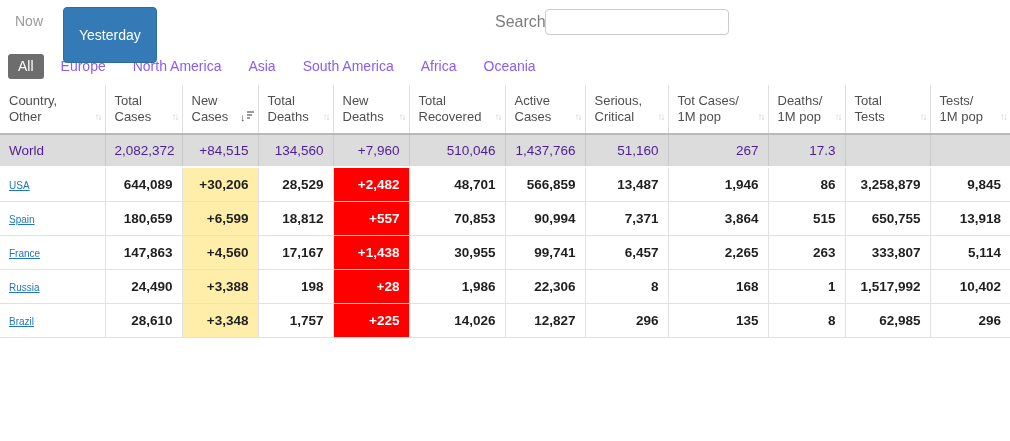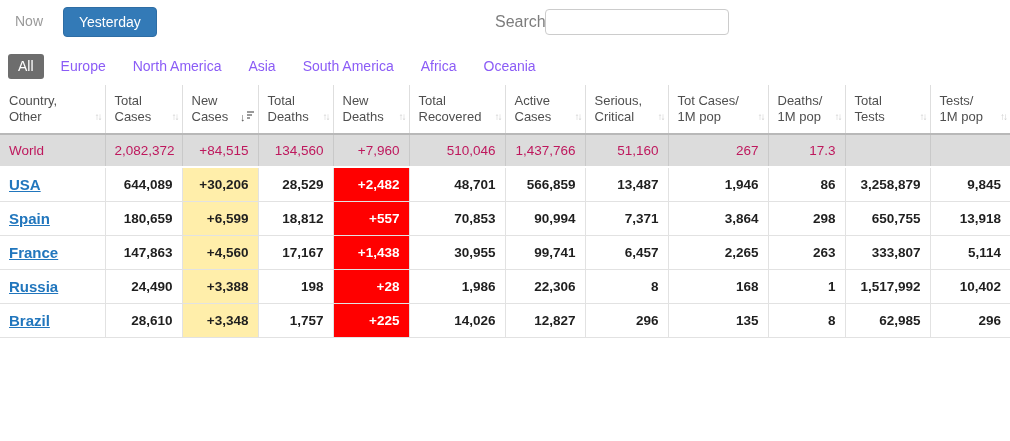--- a/index.html
+++ b/index.html
@@ -12,21 +12,21 @@
   
   .topbar { position:relative; height:52px; }
   .now-toggle {
     position:absolute; left:15px; top:13px;
     font-size:14px; color:#9a9a9a; cursor:pointer;
   }
   .yesterday-btn {
     position:absolute; left:63px; top:7px;
     background:var(--btn-blue); color:#fff;
     border:1px solid var(--btn-blue-border); border-radius:4px;
-    font-size:14px; font-family:inherit; padding:6px 15px; cursor:pointer;
+    font-size:14px; font-family:inherit; padding:19px 15px; cursor:pointer;
   }
   .search-wrap { position:absolute; left:495px; top:0; height:52px; }
   .search-label { position:absolute; left:0; top:13px; font-size:16px; color:#7d7d7d; }
   .search-input {
     position:absolute; left:50px; top:9px;
     width:184px; height:26px;
     border:1px solid #ccc; border-radius:4px;
     font-size:13px; padding:0 8px; outline:none;
   }
   
@@ -53,26 +53,26 @@
   .sorticon.active .bars { display:inline-block; margin:2px 0 0 1px; }
   .sorticon.active .bars b { display:block; height:2px; background:#9a9a9a; margin-bottom:1px; }
   td {
     font-size:13.5px; font-weight:bold; color:#1f1f1f;
     text-align:right; padding:0 9px; height:34px;
     border-left:1px solid #e2e2e2; border-bottom:1px solid #e2e2e2;
     white-space:nowrap; overflow:hidden;
   }
   td:first-child { text-align:left; border-left:none; }
   tr.world-row td {
-    background:var(--world-bg); font-weight:normal; color:#be185d;
+    background:var(--world-bg); font-weight:normal; color:#4c1d95;
     height:33px; border-left-color:#c9c9c9; border-bottom:2px solid #fff; border-top:1px solid #fff;
   }
   td.hl-yellow { background:var(--new-cases-bg); }
   td.hl-red { background:var(--new-deaths-bg); color:#fff; }
-  a.country-link { color:var(--link-blue); font-weight:bold; text-decoration:underline; font-size:15px; }
+  a.country-link { color:var(--link-blue); font-weight:normal; text-decoration:underline; font-size:10px; }
 </style>
 </head>
 <body>
 
 <div class="topbar">
   <span class="now-toggle">Now</span>
   <button class="yesterday-btn">Yesterday</button>
   <div class="search-wrap">
     <span class="search-label">Search:</span>
     <input class="search-input" type="text" value="" style="">
@@ -199,21 +199,21 @@
       <tr>
         <td><a href="#" class="country-link">Spain</a></td>
         <td>180,659</td>
         <td class="hl-yellow">+6,599</td>
         <td>18,812</td>
         <td class="hl-red">+557</td>
         <td>70,853</td>
         <td>90,994</td>
         <td>7,371</td>
         <td>3,864</td>
-        <td>298</td>
+        <td>515</td>
         <td>650,755</td>
         <td>13,918</td>
       </tr>
       <tr>
         <td><a href="#" class="country-link">France</a></td>
         <td>147,863</td>
         <td class="hl-yellow">+4,560</td>
         <td>17,167</td>
         <td class="hl-red">+1,438</td>
         <td>30,955</td>

